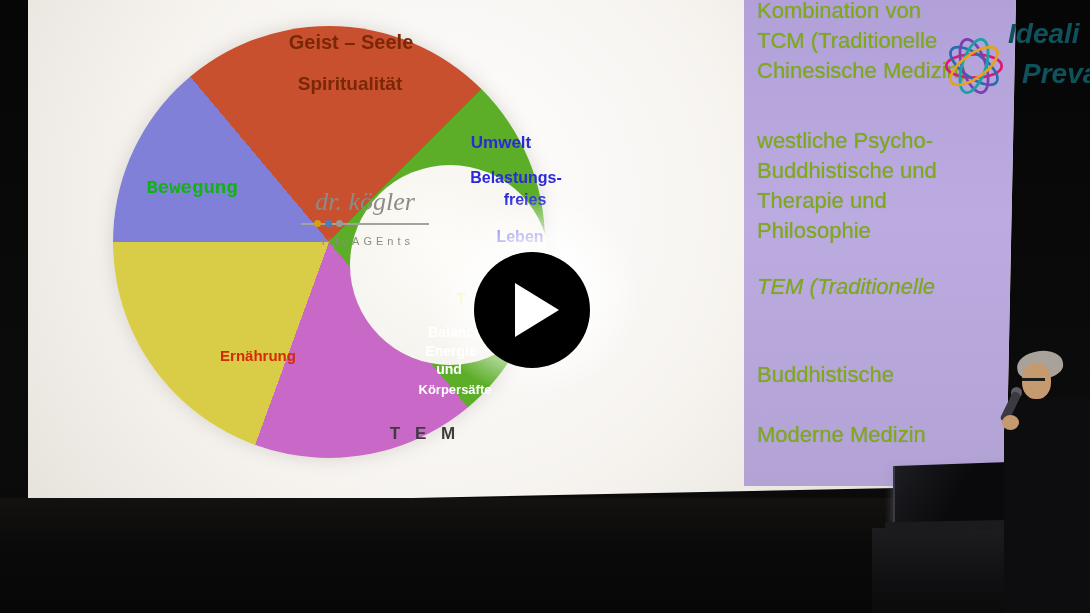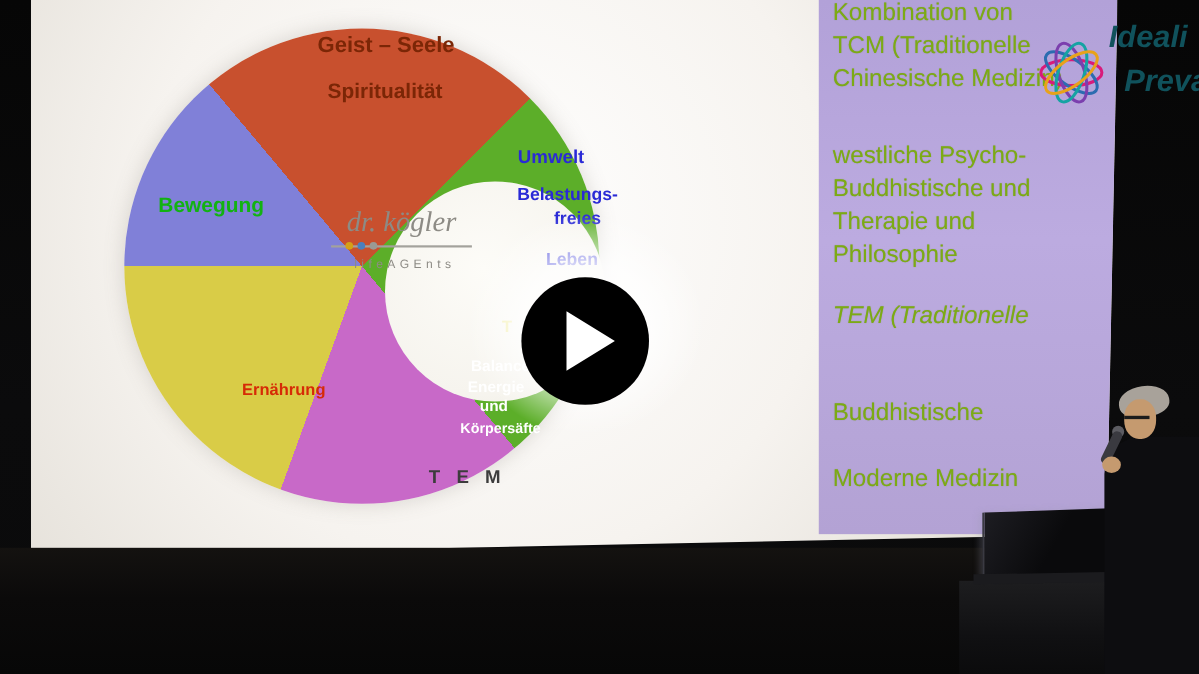--- a/index.html
+++ b/index.html
@@ -23,21 +23,21 @@
   .hole{position:absolute;left:237px;top:139px;width:200px;height:200px;border-radius:50%;
     background:radial-gradient(circle at 45% 40%, #fdfcf8 0%, #f6f4ee 70%, #eceade 100%);}
 
   .lbl{position:absolute;transform:translate(-50%,-50%);font-weight:700;white-space:nowrap;}
   .lbl-geist{left:323px;top:42px;font-size:20px;color:#7b2606;}
   .lbl-spirit{left:322px;top:84px;font-size:19px;color:#7b2606;}
   .lbl-umwelt{left:473px;top:124px;font-size:17px;color:#2a2ad6;margin-top:19px;}
   .lbl-belast{left:488px;top:178px;font-size:16px;color:#2a2ad6;}
   .lbl-freies{left:497px;top:200px;font-size:16px;color:#2a2ad6;}
   .lbl-leben{left:492px;top:237px;font-size:16px;color:#2a2ad6;opacity:.85;}
-  .lbl-beweg{left:164px;top:188px;font-size:19px;color:#12b212;}
+  .lbl-beweg{left:164px;top:188px;font-size:19px;color:#12b212;font-family:Liberation Mono, monospace;}
   .lbl-ernaehr{left:230px;top:355px;font-size:15px;color:#d62a06;}
   .lbl-tcmT{left:433px;top:297px;font-size:15px;color:#f2eda0;}
   .lbl-balance{left:427px;top:332px;font-size:14px;color:#ffffff;}
   .lbl-energie{left:423px;top:351px;font-size:14px;color:#ffffff;}
   .lbl-und{left:421px;top:369px;font-size:14px;color:#ffffff;}
   .lbl-koerper{left:427px;top:389px;font-size:13px;color:#ffffff;}
   .lbl-tem{left:397px;top:434px;font-size:17px;color:#3c3c3c;letter-spacing:5px;}
 
   .logo-title{position:absolute;left:337px;top:202px;transform:translate(-50%,-50%);
     font-family:"Liberation Serif",serif;font-style:italic;font-size:26px;color:#8d8b85;white-space:nowrap;}

